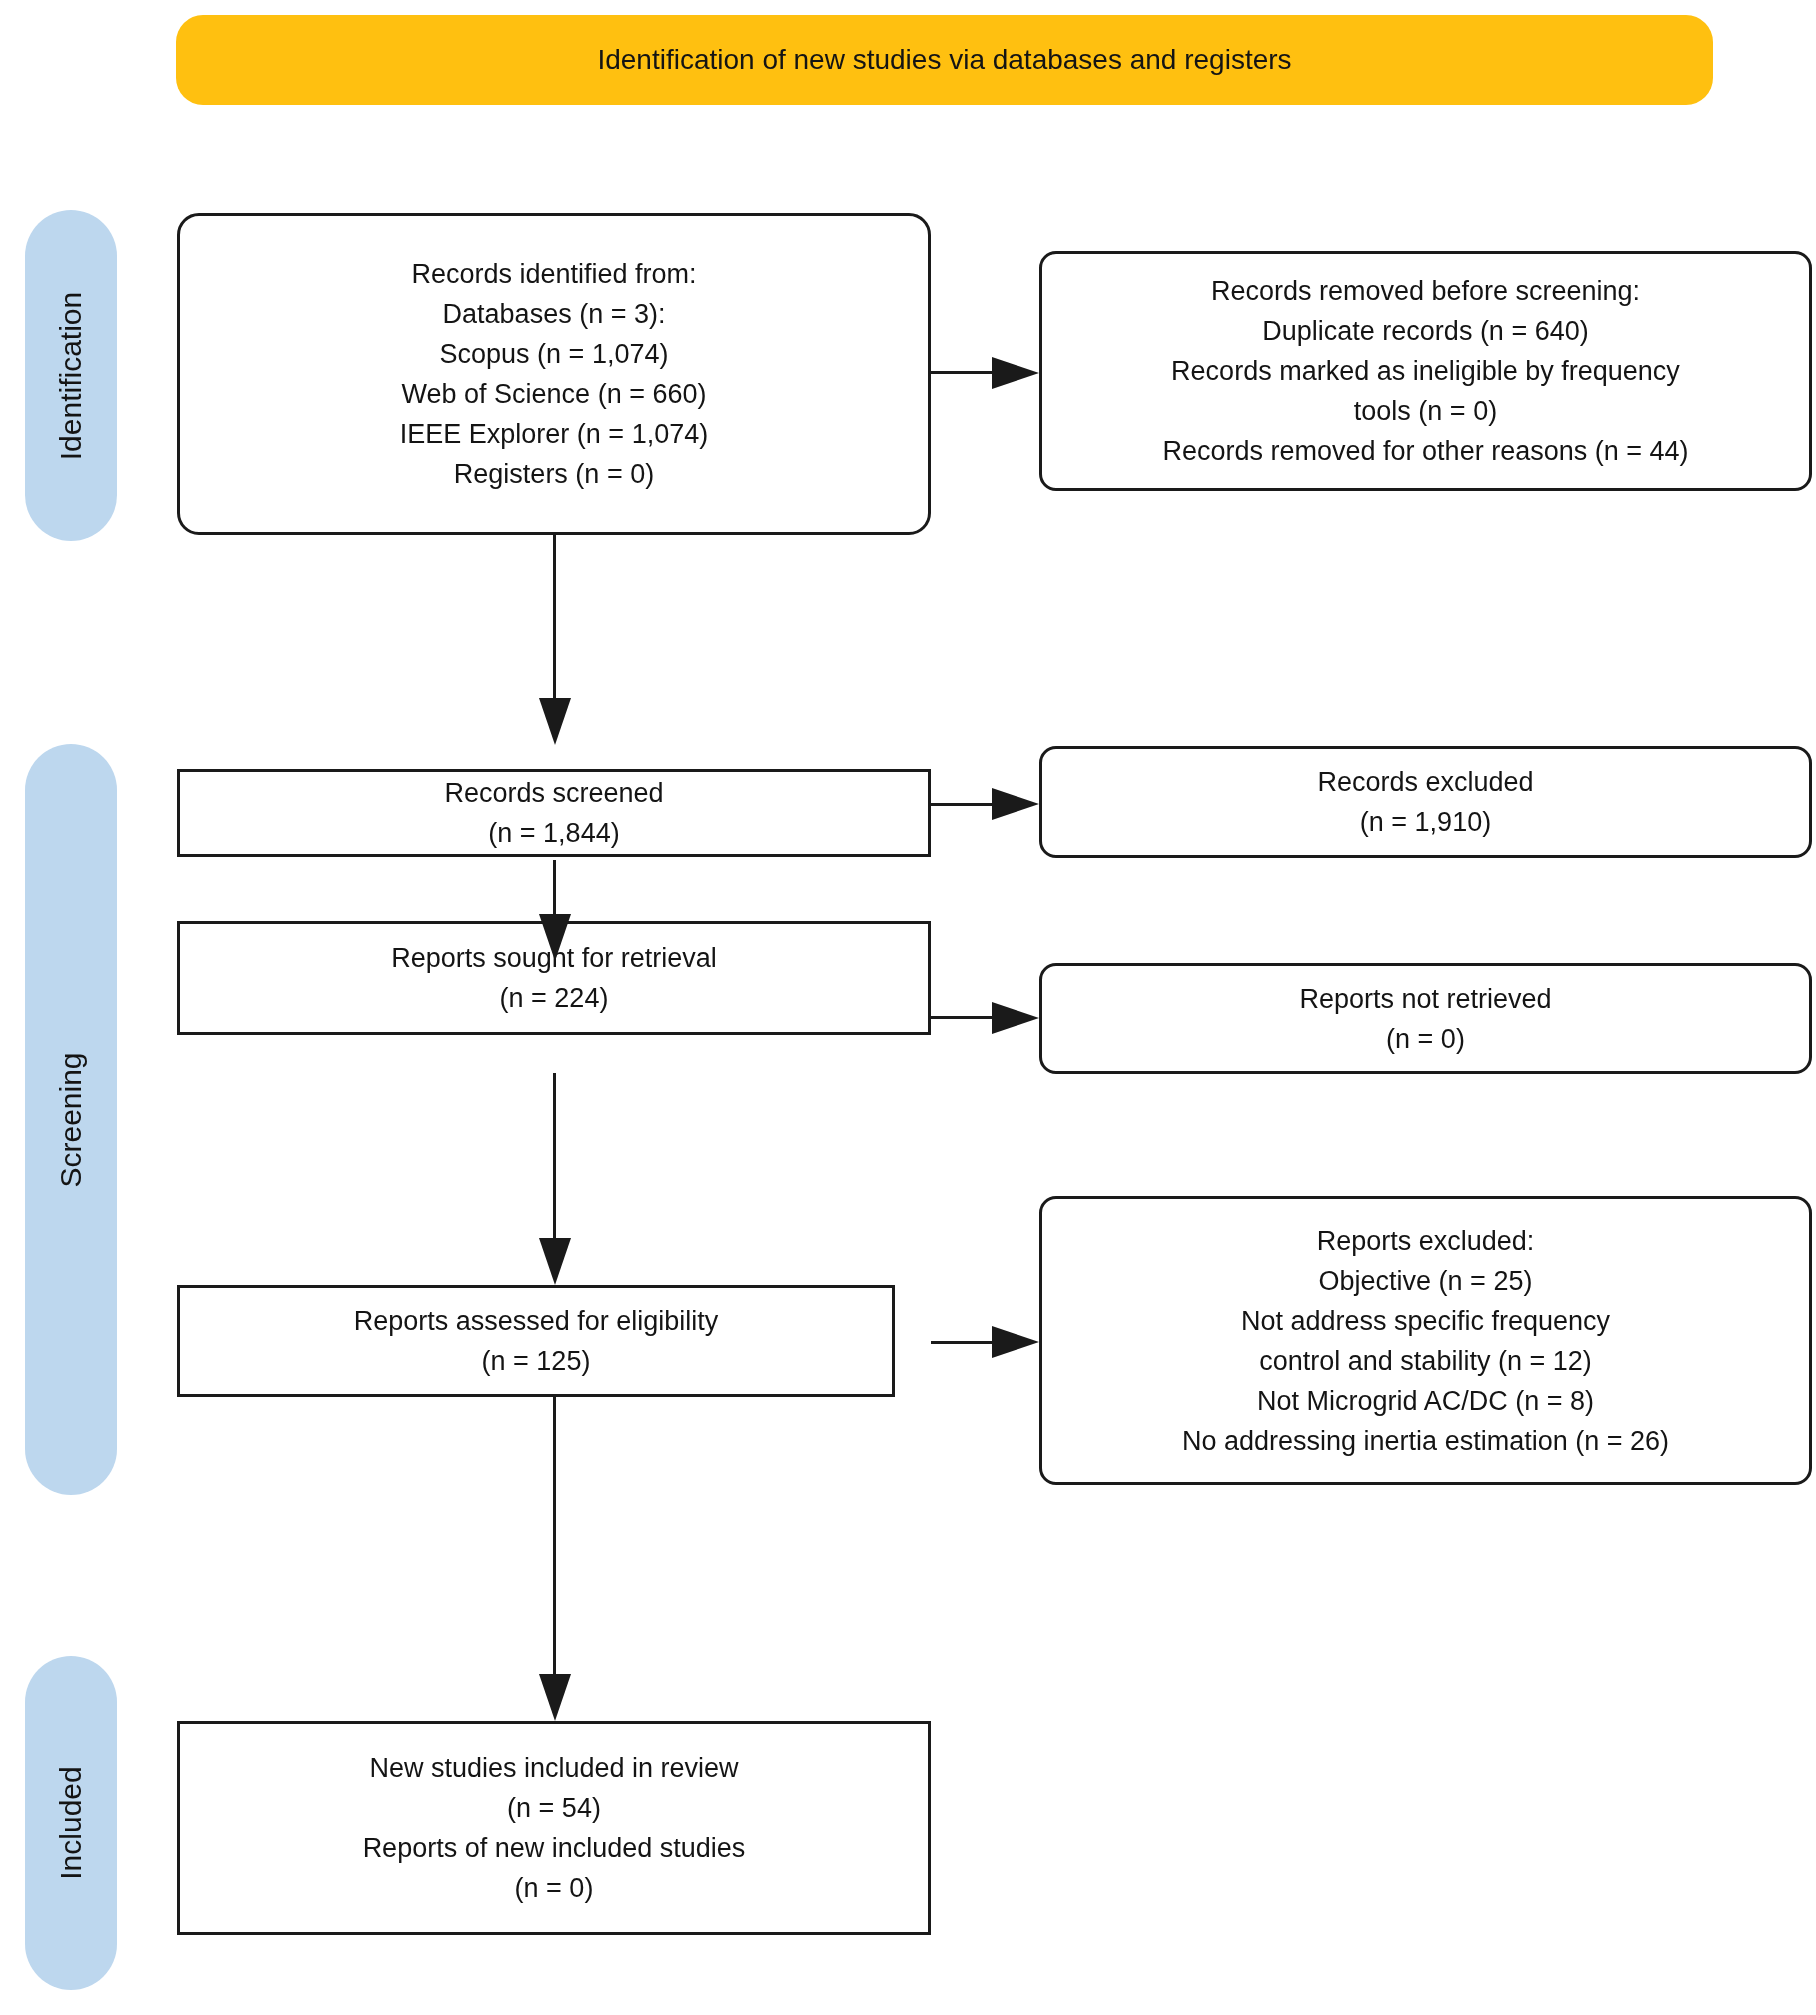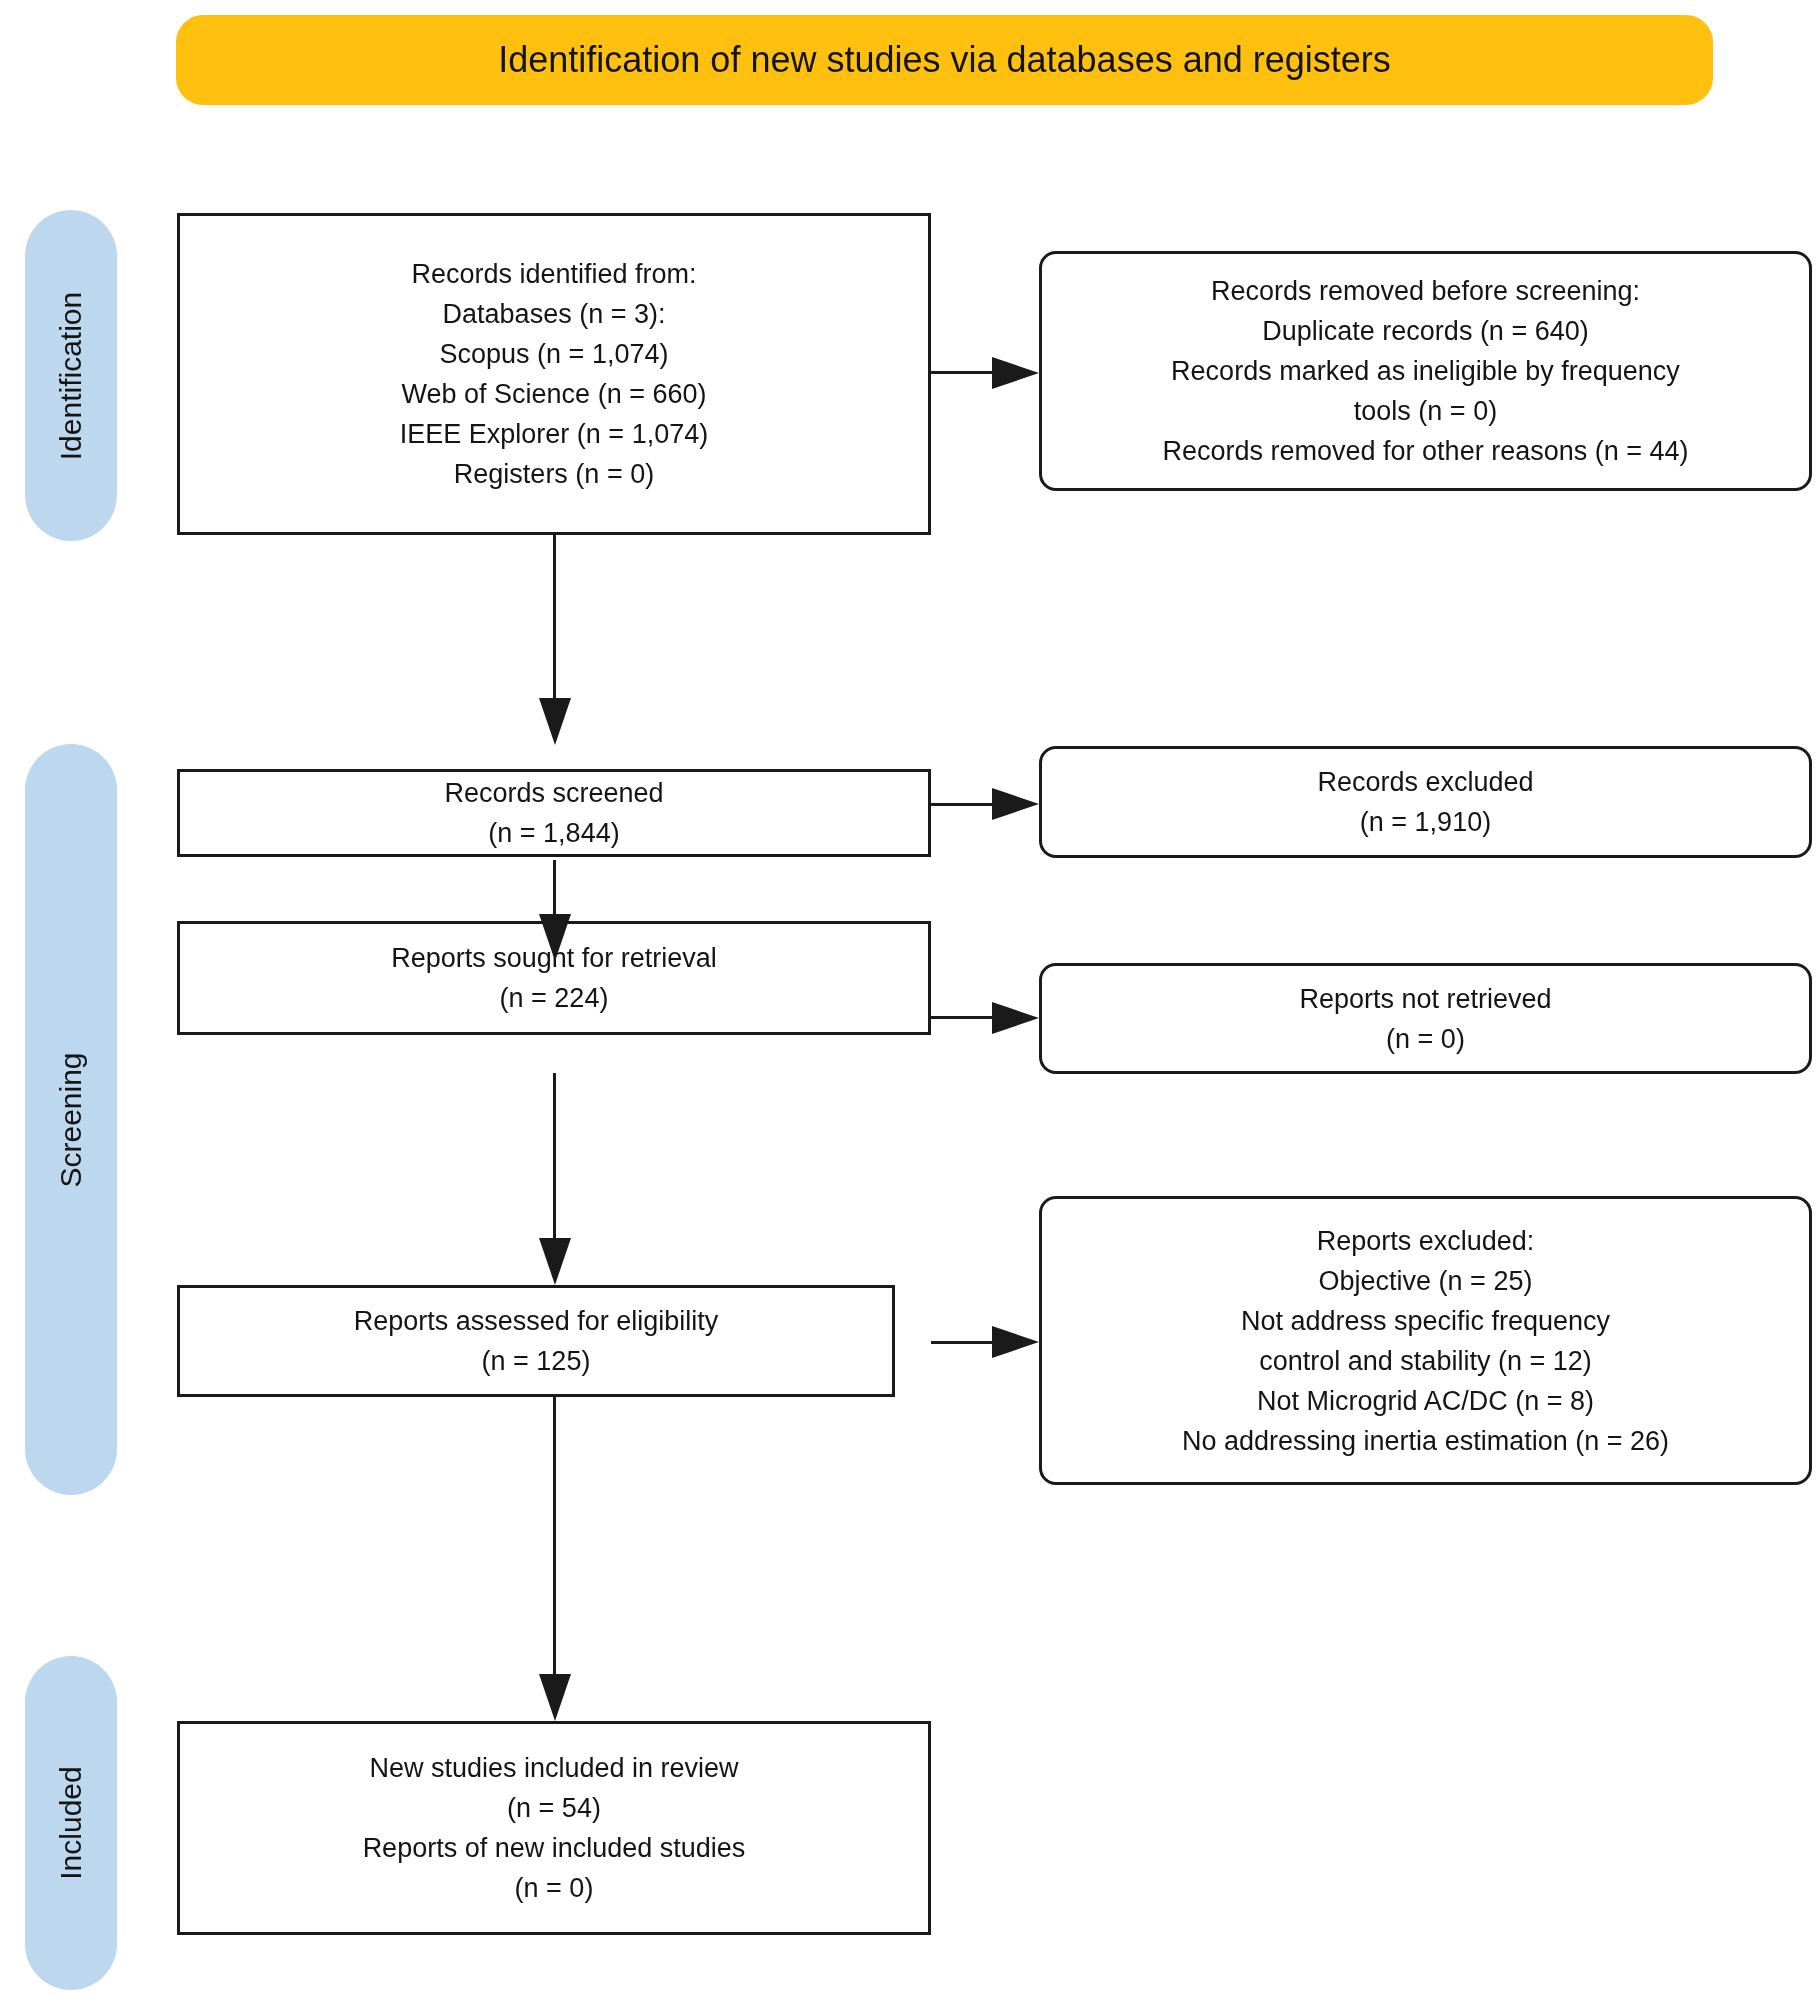--- a/index.html
+++ b/index.html
@@ -15,21 +15,21 @@
     font-family: "Liberation Sans", sans-serif;
     color: var(--text, #141414);
     overflow: hidden;
   }
   .banner {
     position: absolute;
     left: 176px; top: 15.4px; width: 1537px; height: 90px;
     background: var(--banner-bg, #FFC010);
     border-radius: 27px;
     display: flex; align-items: center; justify-content: center;
-    font-size: 36px;
+    font-size: 28px;
   }
   .pill {
     position: absolute;
     left: 25px; width: 92px;
     background: var(--stage-bg, #BDD7EE);
     border-radius: 46px;
     display: flex; align-items: center; justify-content: center;
   }
   #pill-identification { top: 210px;  height: 331px;  }
   #pill-screening      { top: 744px; height: 751px; }
@@ -44,21 +44,21 @@
     background: #ffffff;
     border: 3.5px solid var(--box-border, #1a1a1a);
     display: flex; flex-direction: column;
     align-items: center; justify-content: center;
     text-align: center;
     font-size: 27px;
     line-height: 40px;
     padding: 4.7px 33px;
   }
   .box.right { padding: 4.7px 53px; border-radius: 17px; }
-  #box-records-identified   { left: 177px;  top: 213px;  width: 754px; height: 322px; }
+  #box-records-identified   { left: 177px;  top: 213px;  width: 754px; height: 322px; border-radius: 22px; }
   #box-records-screened     { left: 177px;  top: 745px; width: 754px; height: 88px; margin-top: 24px; }
   #box-reports-sought       { left: 177px;  top: 921px; width: 754px; height: 114px; }
   #box-reports-assessed     { left: 177px;  top: 1285px; width: 718px; height: 112px; }
   #box-new-studies          { left: 177px;  top: 1721px; width: 754px; height: 214px; }
   #box-records-removed      { left: 1039px; top: 251px;  width: 773px; height: 240px; }
   #box-records-excluded     { left: 1039px; top: 746px; width: 773px; height: 112px; }
   #box-reports-not-retrieved{ left: 1039px; top: 963px; width: 773px; height: 111px; }
   #box-reports-excluded     { left: 1039px; top: 1196px; width: 773px; height: 289px; }
   .line { min-height: 40px; }
   .hline, .vline { position: absolute; background: var(--arrow, #1a1a1a); }

